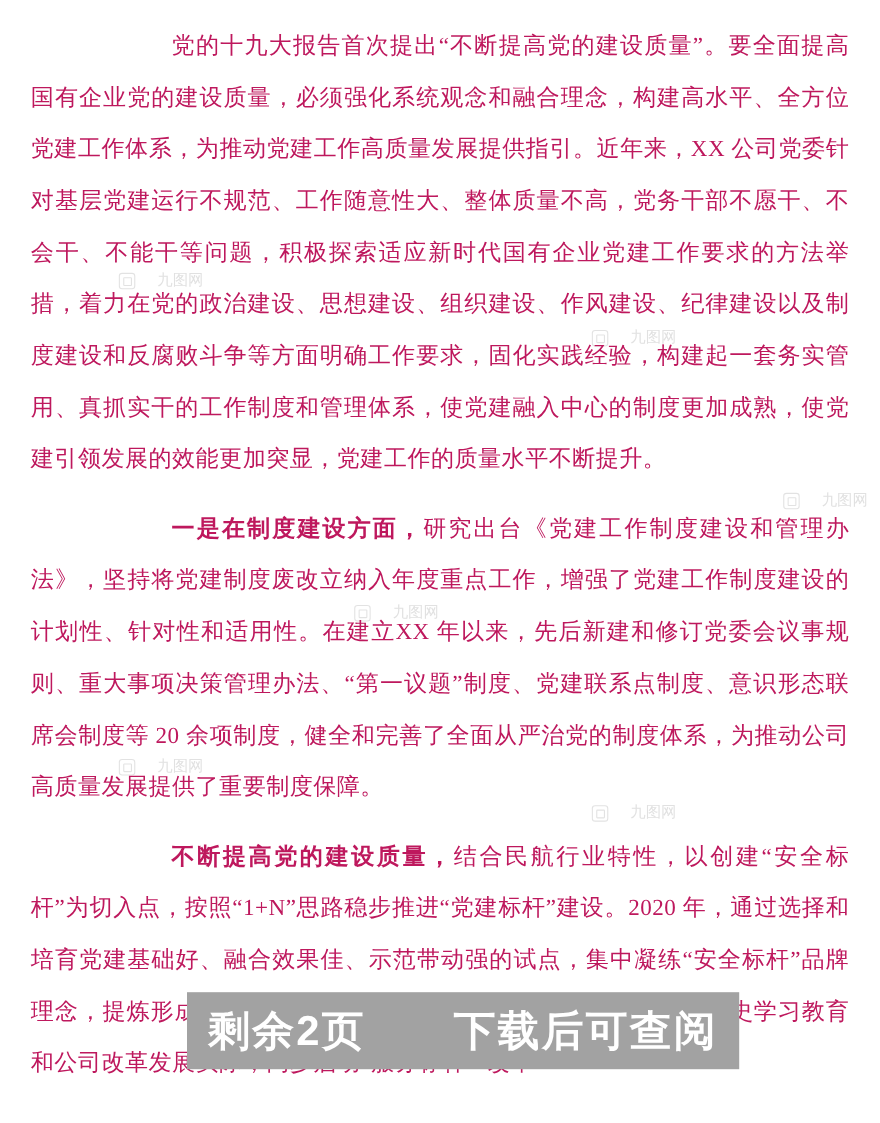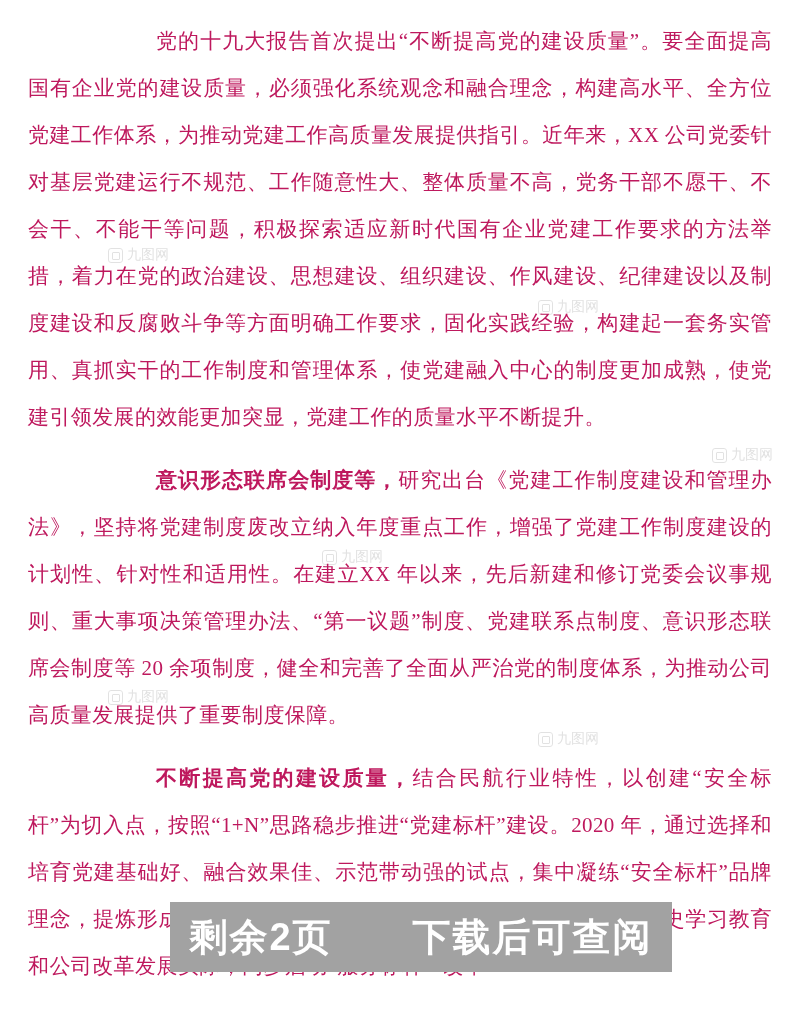--- a/index.html
+++ b/index.html
@@ -28,21 +28,21 @@
     word-break: break-all;
   }
   .para + .para { margin-top: 16px; }
   .para .lead { font-weight: bold; }
   
   .watermark {
     position: absolute;
     z-index: 1;
     display: flex;
     align-items: center;
-    gap: 4px;
+    gap: 20px;
     color: #c9c9c9;
     opacity: 0.55;
     font-size: 14px;
     font-family: "Liberation Sans", sans-serif;
     user-select: none;
     pointer-events: none;
     padding-left: 22px;
   }
   .watermark .wm-box {
     display: inline-block;
@@ -107,21 +107,21 @@
     <span>九图网</span>
   </div>
   <div class="watermark" style="left:516px; top:730px;">
     <span class="wm-box"></span>
     <span>九图网</span>
   </div>
 
   <div class="content">
     <p class="para"><span class="lead"></span><span>党的十九大报告首次提出“不断提高党的建设质量”。要全面提高国有企业党的建设质量，必须强化系统观念和融合理念，构建高水平、全方位党建工作体系，为推动党建工作高质量发展提供指引。近年来，XX 公司党委针对基层党建运行不规范、工作随意性大、整体质量不高，党务干部不愿干、不会干、不能干等问题，积极探索适应新时代国有企业党建工作要求的方法举措，着力在党的政治建设、思想建设、组织建设、作风建设、纪律建设以及制度建设和反腐败斗争等方面明确工作要求，固化实践经验，构建起一套务实管用、真抓实干的工作制度和管理体系，使党建融入中心的制度更加成熟，使党建引领发展的效能更加突显，党建工作的质量水平不断提升。</span></p>
 
-    <p class="para"><span class="lead">意识形态联席会制度等，</span><span>研究出台《党建工作制度建设和管理办法》，坚持将党建制度废改立纳入年度重点工作，增强了党建工作制度建设的计划性、针对性和适用性。在建立XX 年以来，先后新建和修订党委会议事规则、重大事项决策管理办法、“第一议题”制度、党建联系点制度、意识形态联席会制度等 20 余项制度，健全和完善了全面从严治党的制度体系，为推动公司高质量发展提供了重要制度保障。</span></p>
+    <p class="para"><span class="lead">一是在制度建设方面，</span><span>研究出台《党建工作制度建设和管理办法》，坚持将党建制度废改立纳入年度重点工作，增强了党建工作制度建设的计划性、针对性和适用性。在建立XX 年以来，先后新建和修订党委会议事规则、重大事项决策管理办法、“第一议题”制度、党建联系点制度、意识形态联席会制度等 20 余项制度，健全和完善了全面从严治党的制度体系，为推动公司高质量发展提供了重要制度保障。</span></p>
 
     <p class="para"><span class="lead">不断提高党的建设质量，</span><span>结合民航行业特性，以创建“安全标杆”为切入点，按照“1+N”思路稳步推进“党建标杆”建设。2020 年，通过选择和培育党建基础好、融合效果佳、示范带动强的试点，集中凝练“安全标杆”品牌理念，提炼形成《“安全标杆”创建工作体系》。2021 年，正结合党史学习教育和公司改革发展实际，同步启动“服务标杆”“改革</span></p>
   </div>
 
   <div class="banner">
     <span class="banner-text">剩余2页　　下载后可查阅</span>
   </div>
 
 </div>
 

